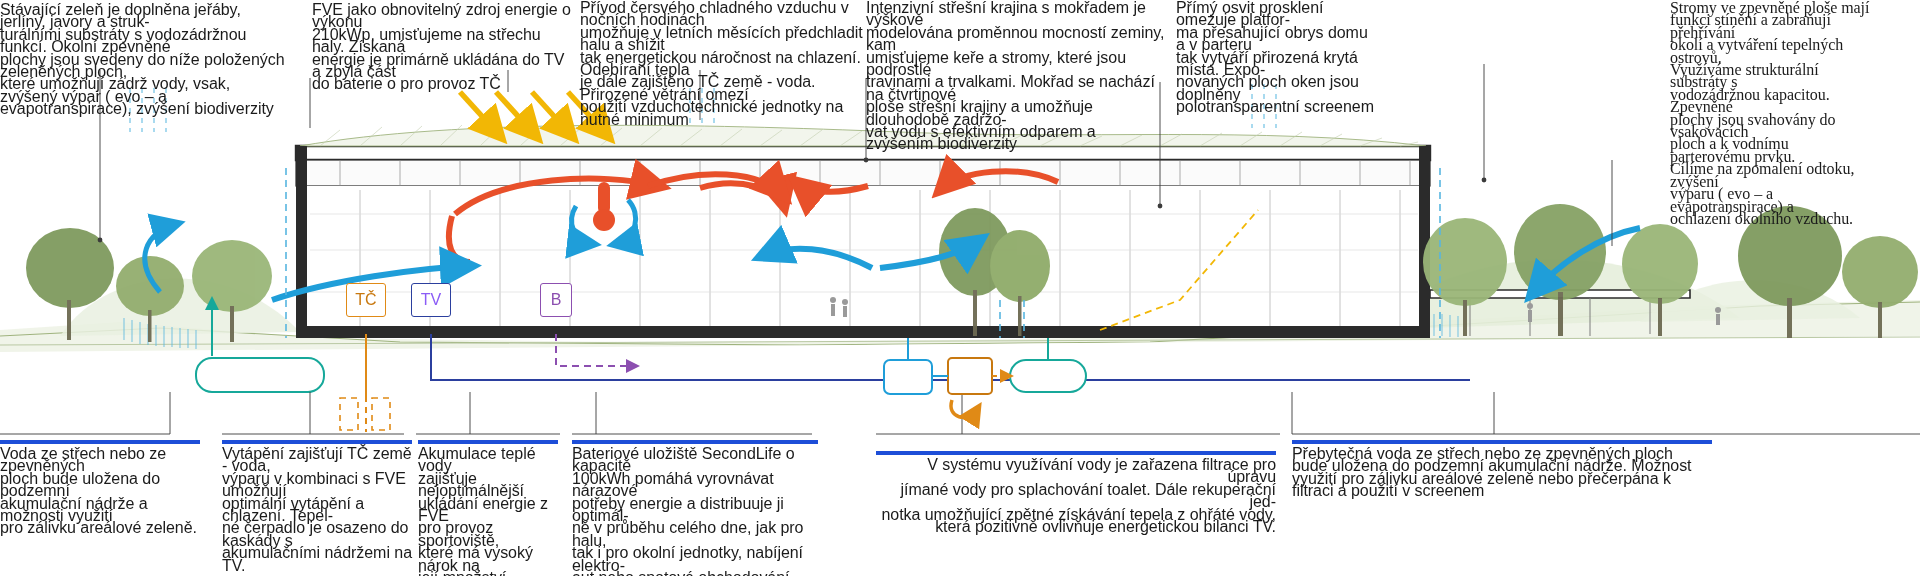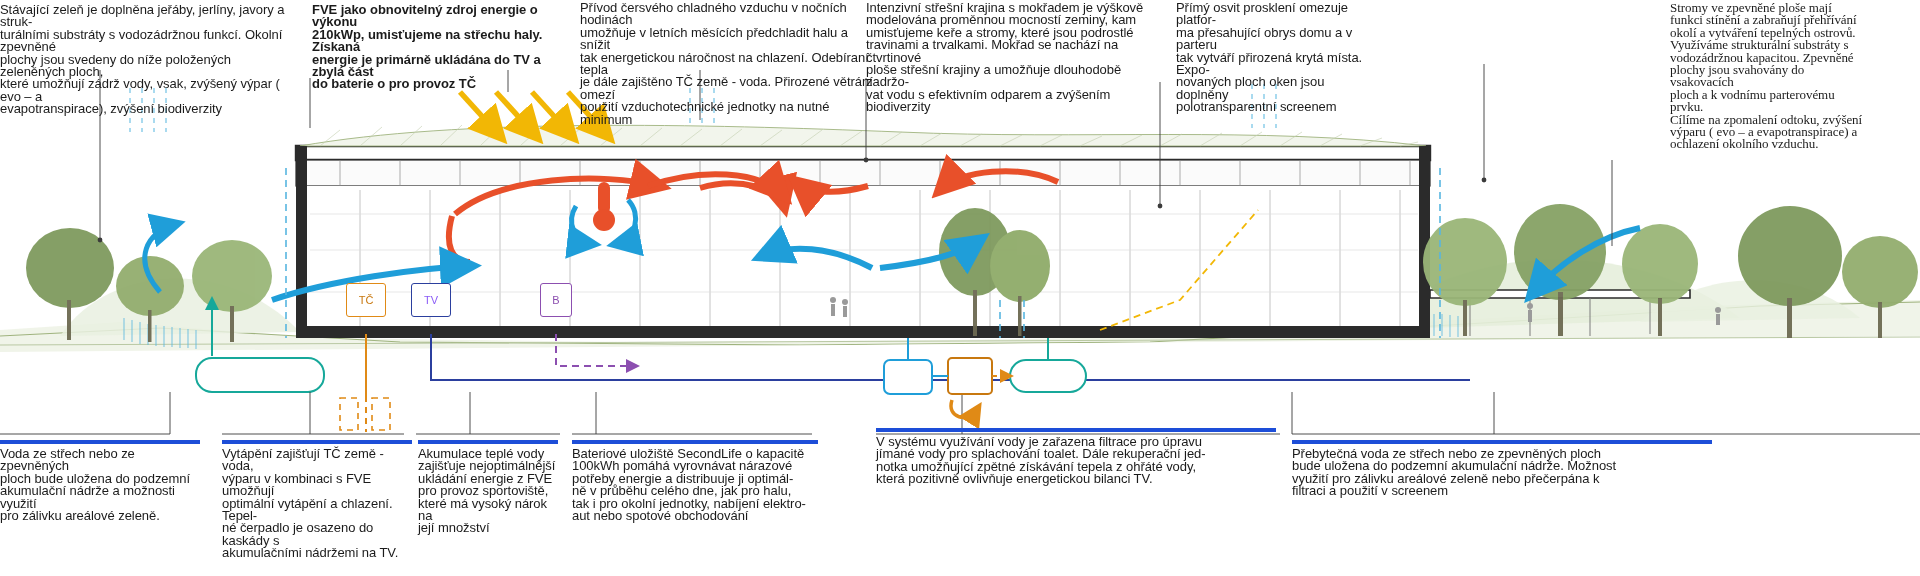--- a/index.html
+++ b/index.html
@@ -11,39 +11,39 @@
     overflow: hidden;
   }
   #stage {
     position: relative;
     width: 1920px;
     height: 576px;
     background: #ffffff;
   }
   .note {
     position: absolute;
-    font-size: 13px;
+    font-size: 16px;
     line-height: 12.4px;
     color: #1b1b1b;
     white-space: pre-line;
     letter-spacing: -0.05px;
   }
   .note-top { border-top: 4px solid #1d4ed8; padding-top: 4px; }
   .svg-layer {
     position: absolute;
     top: 0; left: 0;
     width: 1920px; height: 576px;
     pointer-events: none;
   }
   .chip {
     position: absolute;
     display: flex;
     align-items: center;
     justify-content: center;
-    font-size: 11px;
+    font-size: 16px;
     background: #ffffff;
     border-radius: 3px;
   }
   .chip-tc { border: 1.6px solid #e08a16; color: #c8780f; width: 40px; height: 34px; }
   .chip-tv { border: 1.6px solid #2b3f9e; color: #8b5cf6; width: 40px; height: 34px; }
   .chip-b  { border: 1.6px solid #8c4fb0; color: #8c4fb0; width: 32px; height: 34px; }
 </style>
 </head>
 <body>
 
@@ -399,21 +399,21 @@
   <div class="chip chip-b" style="left:540px; top:283px;">
     <span>B</span>
   </div>
 
   <div class="note" style="left:0px; top:4px; width:285px;">Stávající zeleň je doplněna jeřáby, jerlíny, javory a struk-
 turálními substráty s vodozádržnou funkcí. Okolní zpevněné
 plochy jsou svedeny do níže položených zeleněných ploch,
 které umožňují zádrž vody, vsak, zvýšený výpar ( evo – a
 evapotranspirace), zvýšení biodiverzity</div>
 
-  <div class="note" style="left:312px; top:4px; width:262px;font-weight:bold;">FVE  jako obnovitelný zdroj energie o výkonu
+  <div class="note" style="left:312px; top:4px; width:262px;">FVE  jako obnovitelný zdroj energie o výkonu
 210kWp, umisťujeme na střechu haly. Získaná
 energie je primárně ukládána do TV a zbylá část
 do baterie o pro provoz TČ</div>
 
   <div class="note" style="left:580px; top:2px; width:296px;">Přívod čersvého chladného vzduchu v nočních hodinách
 umožňuje v letních měsících předchladit halu a snížit
 tak energetickou náročnost na chlazení. Odebíraní tepla
 je dále zajištěno TČ země - voda. Přirozené větrání omezí
 použití vzduchotechnické jednotky na nutné minimum</div>
 
@@ -459,21 +459,21 @@
 které má vysoký nárok na
 její množství</div>
 
   <div class="note note-top" style="left:572px; top:440px; width:246px;">Bateriové uložiště SecondLife o kapacitě
 100kWh pomáhá vyrovnávat nárazové
 potřeby  energie a distribuuje ji optimál-
 ně v průběhu celého dne, jak pro halu,
 tak i pro okolní jednotky, nabíjení elektro-
 aut nebo spotové obchodování</div>
 
-  <div class="note note-top" style="left:876px; top:428px; width:400px;">V systému využívání vody je zařazena filtrace pro úpravu
+  <div class="note note-top" style="left:876px; top:451px; width:400px;text-align:right;">V systému využívání vody je zařazena filtrace pro úpravu
 jímané vody pro splachování toalet.  Dále rekuperační jed-
 notka umožňující zpětné získávání tepela z ohřáté vody,
 která pozitivně ovlivňuje energetickou bilanci TV.</div>
 
   <div class="note note-top" style="left:1292px; top:440px; width:420px;">Přebytečná voda ze střech nebo ze zpevněných ploch
 bude uložena do podzemní akumulační nádrže. Možnost
 využití pro zálivku areálové zeleně nebo přečerpána k
 filtraci a použití v screenem</div>
 
 </div>

